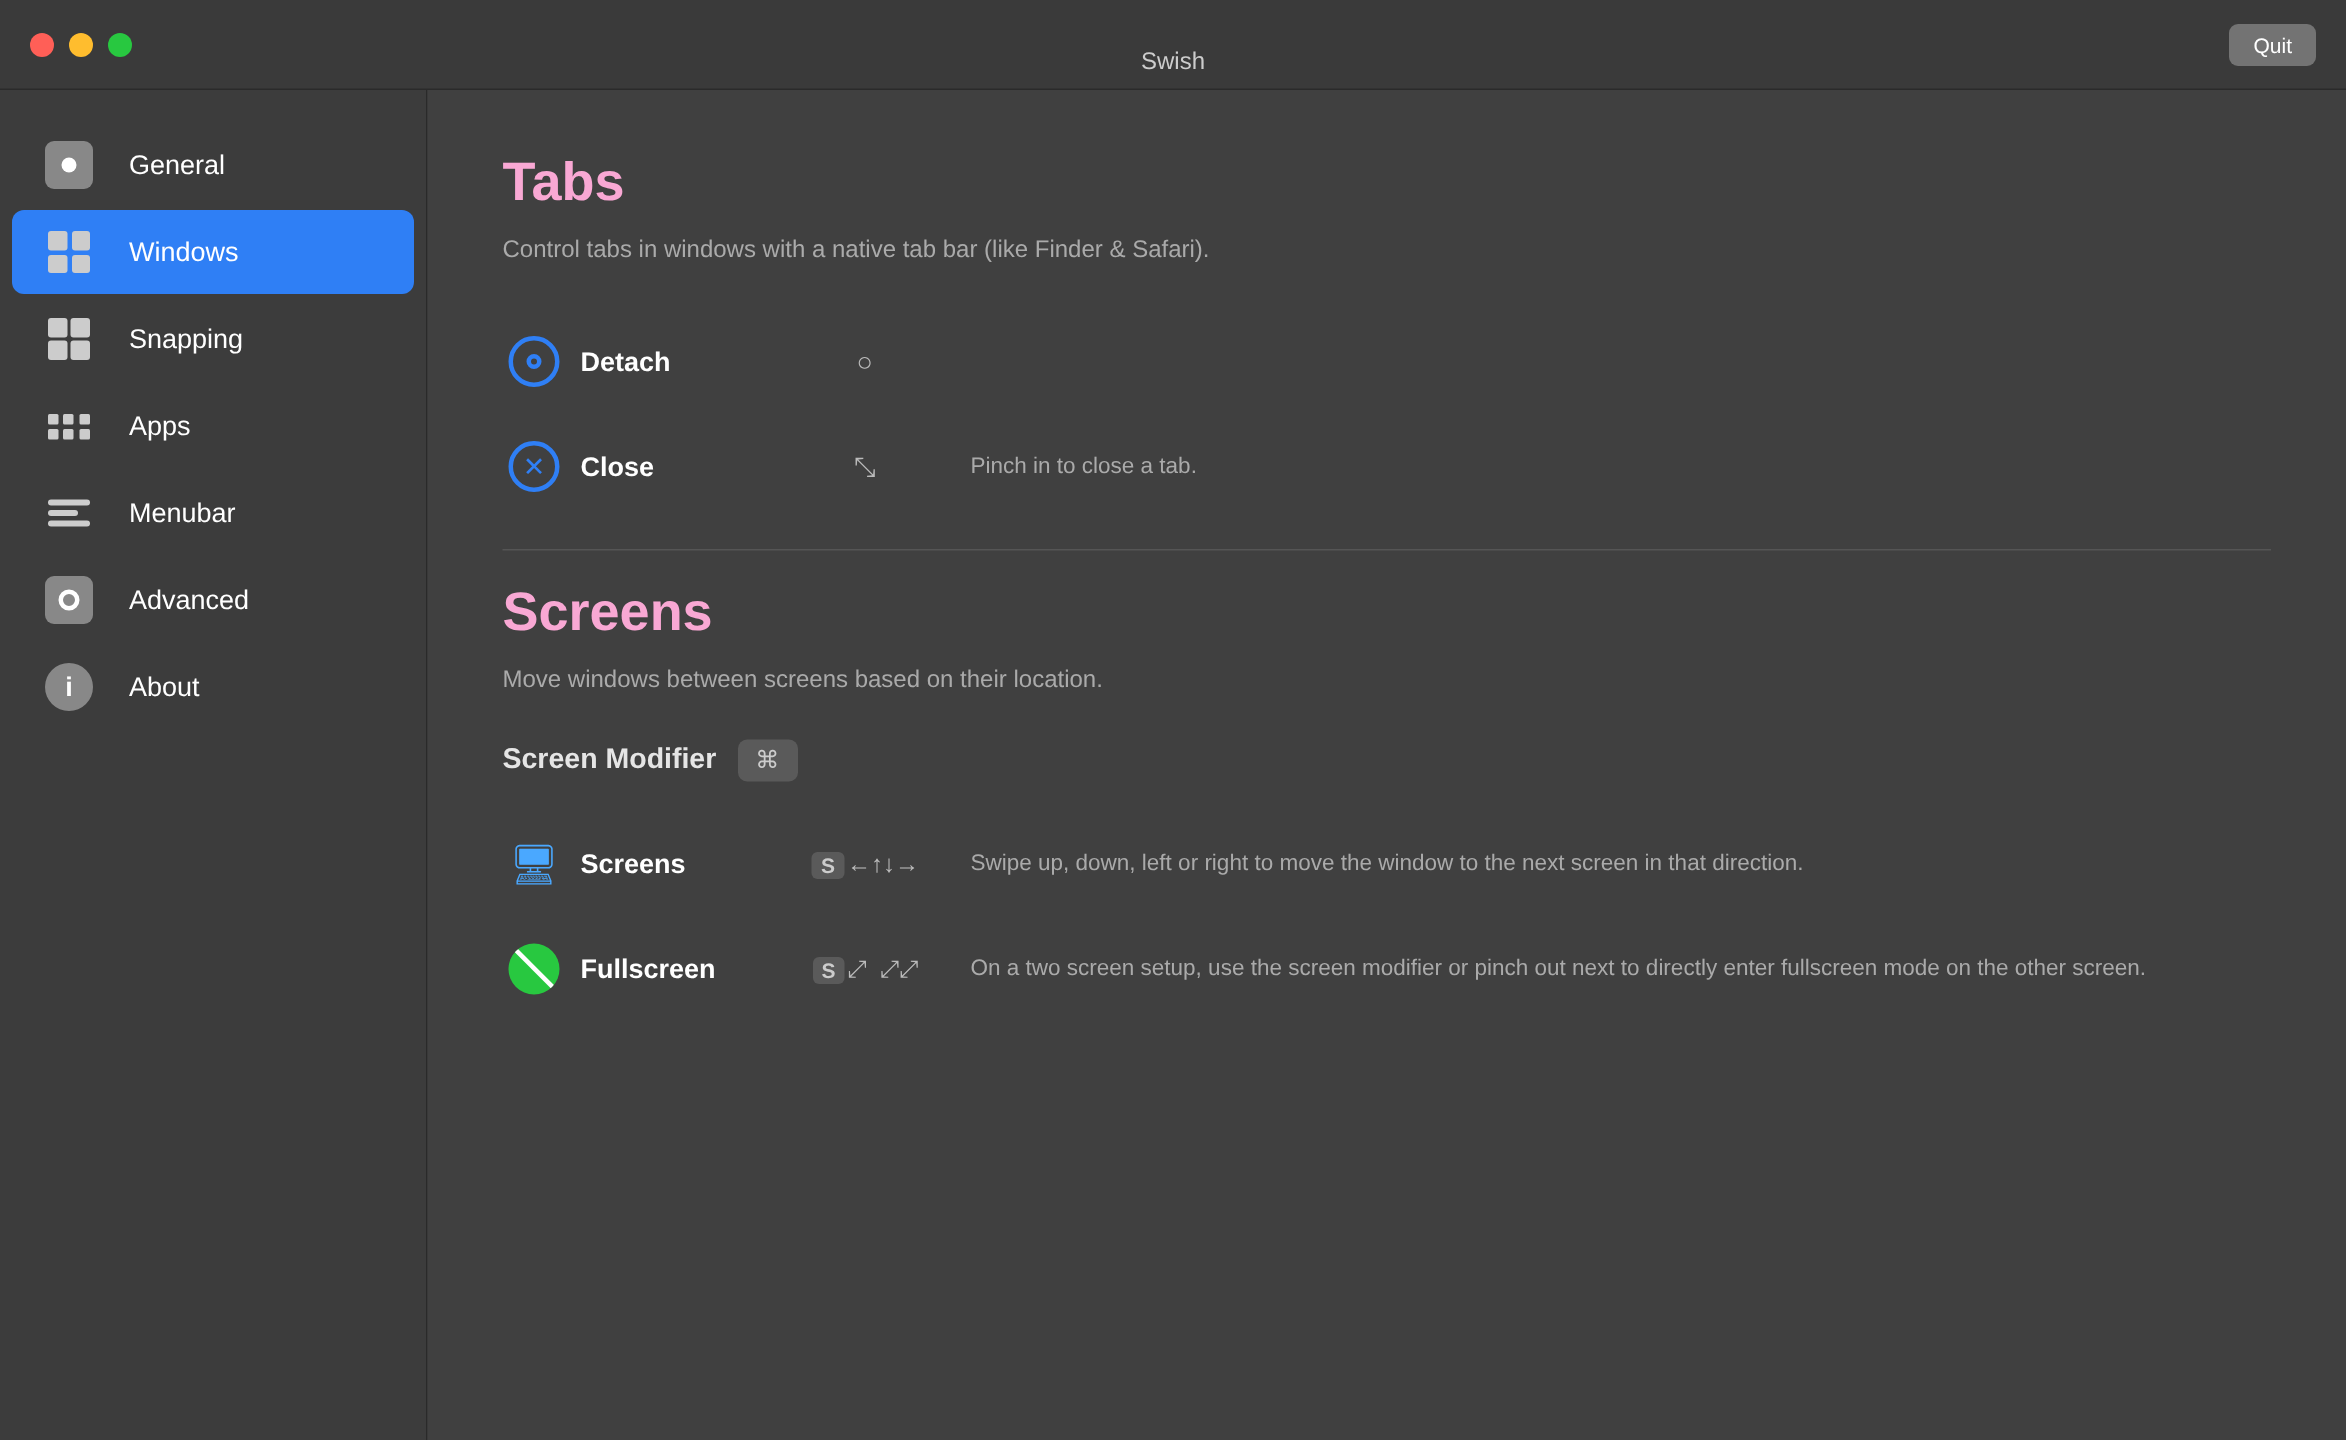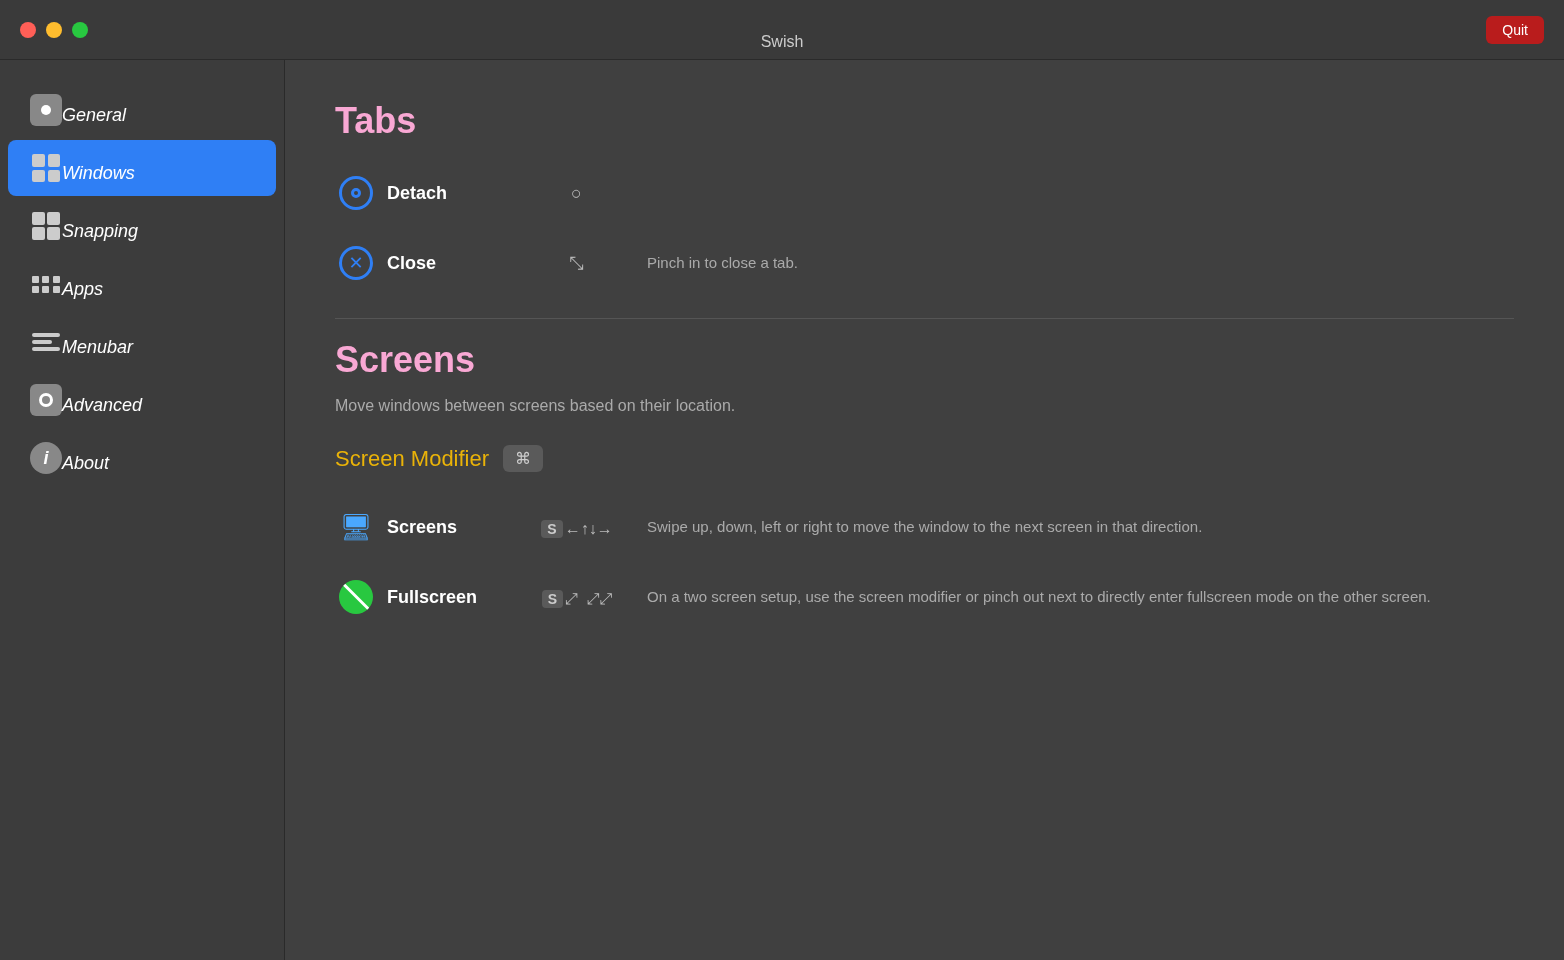--- a/index.html
+++ b/index.html
@@ -41,21 +41,21 @@
     .tl-maximize { background: #28c840; }
     .titlebar-title {
       font-size: 16px;
       color: #ccc;
       font-weight: 400;
       margin-top: 24px;
     }
     .quit-btn {
       position: absolute;
       right: 20px;
-      background: #b91c1c;
+      background: #737373;
       color: #fff;
       border: none;
       border-radius: 6px;
       padding: 6px 16px;
       font-size: 14px;
       cursor: pointer;
     }
 
     
     .main-layout {
@@ -66,27 +66,26 @@
     
     .sidebar {
       width: 285px;
       background: #3c3c3c;
       padding: 20px 0;
       border-right: 1px solid #2a2a2a;
       flex-shrink: 0;
     }
     .sidebar-item {
       display: flex;
-      align-items: flex-end;
+      align-items: center;
       padding: 12px 22px;
       cursor: pointer;
       border-radius: 8px;
       margin: 2px 8px;
-      gap: 0;
-      font-style: italic;
+      gap: 24px;
     }
     .sidebar-item.active {
       background: #2f7ff5;
     }
     .sidebar-item .icon {
       width: 32px;
       height: 32px;
       display: flex;
       align-items: center;
       justify-content: center;
@@ -160,23 +159,23 @@
     }
 
     
     .modifier-row {
       display: flex;
       align-items: center;
       gap: 14px;
       margin-bottom: 20px;
     }
     .modifier-label {
-      font-size: 22px;
-      font-weight: 400;
-      color: #eab308;
+      font-size: 19px;
+      font-weight: 700;
+      color: #e5e5e5;
     }
     .modifier-badge {
       background: #5a5a5a;
       border-radius: 6px;
       padding: 4px 12px;
       font-size: 16px;
       color: #ccc;
     }
     .circle-blue-ring {
       width: 34px;
@@ -433,20 +432,21 @@
         <div class="about-icon-box">i</div>
       </div>
       <span class="label">About</span>
     </div>
 
   </nav>
 
   <main class="content">
 
     <h1 class="section-title">Tabs</h1>
+    <p class="section-desc">Control tabs in windows with a native tab bar (like Finder &amp; Safari).</p>
 
     <div class="action-row">
       <div class="action-icon">
         <div class="circle-blue-ring">
           <div class="inner"></div>
         </div>
       </div>
       <span class="action-name">Detach</span>
       <span class="action-gesture gesture-sym">○</span>
     </div>

